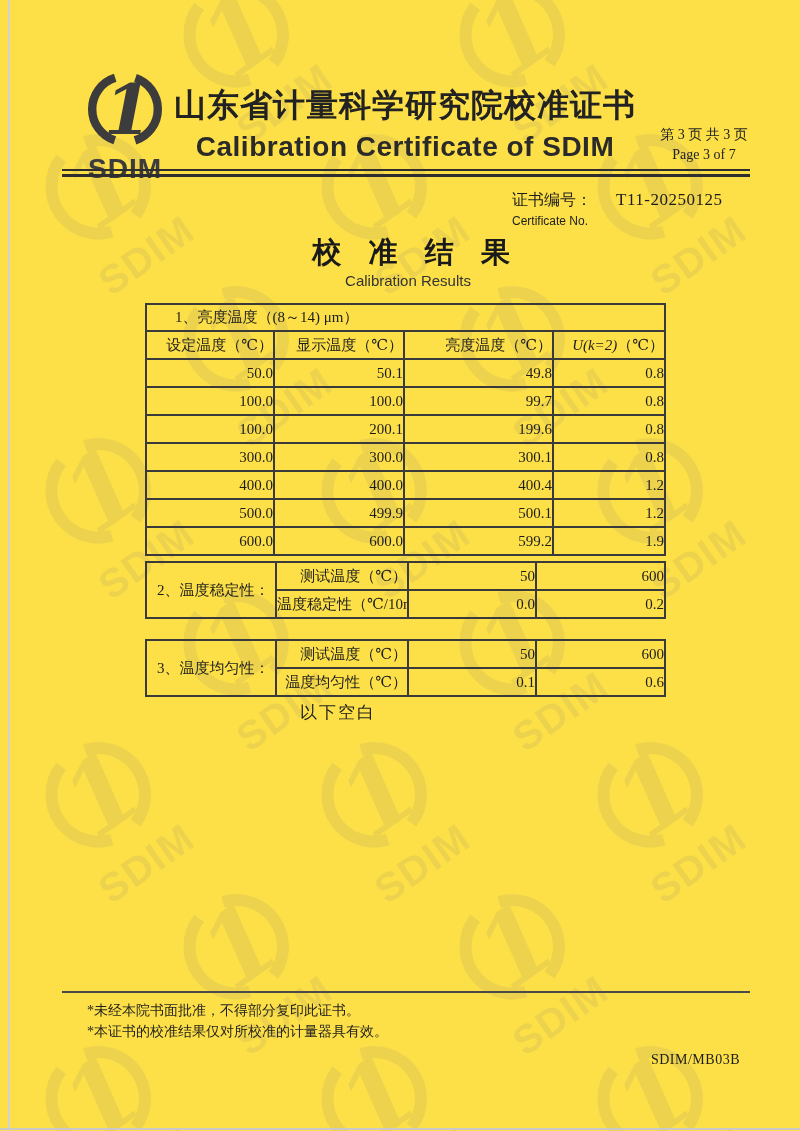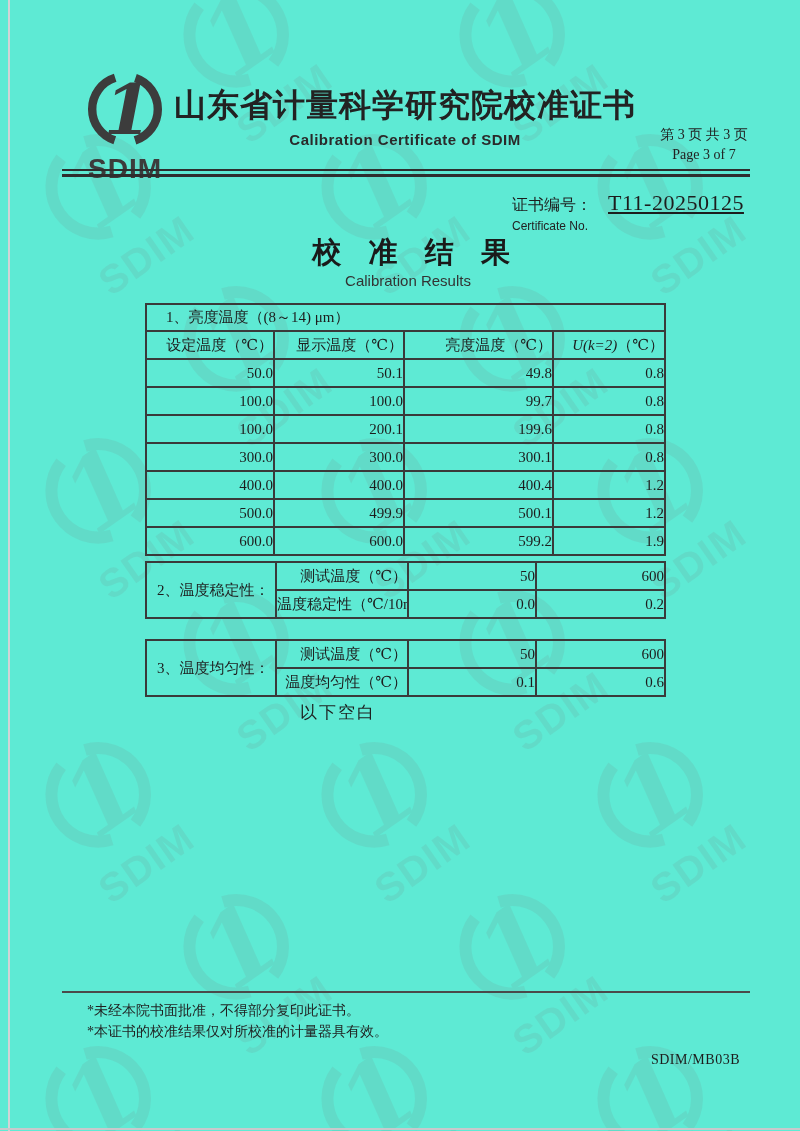--- a/index.html
+++ b/index.html
@@ -1,50 +1,50 @@
 <!DOCTYPE html>
 <html><head>
 <meta charset="utf-8">
 <style>
   html,body{margin:0;padding:0;background:#e8e8e8;}
-  .page{position:relative;width:800px;height:1131px;margin:0 auto;background:#5eead4;
+  .page{position:relative;width:800px;height:1131px;margin:0 auto;background:#fde047;
         overflow:hidden;font-family:"Liberation Serif","DejaVu Serif",serif;color:#1d1d1d;}
   .content{position:relative;z-index:1;}
   
   .edge-left{position:absolute;left:8px;top:0;bottom:0;width:2px;background:#d3d3d6;z-index:2;}
   .edge-bottom{position:absolute;left:0;right:0;bottom:1px;height:2px;background:#c9c9cc;z-index:2;}
   
   .wm-layer{position:absolute;inset:0;z-index:0;}
   .wm{position:absolute;color:#777;opacity:0.12;transform:rotate(-35deg);}
   
   .logo{position:absolute;left:78px;top:66px;color:#3c3c3c;}
   .title-zh{position:absolute;left:165px;top:84px;width:480px;text-align:center;
             font-size:32px;font-weight:bold;letter-spacing:1px;color:#222;white-space:nowrap;}
   .title-en{position:absolute;left:165px;top:131px;width:480px;text-align:center;
-            font-family:"Liberation Sans","DejaVu Sans",sans-serif;font-size:15px;font-weight:bold;
+            font-family:"Liberation Sans","DejaVu Sans",sans-serif;font-size:28px;font-weight:bold;
             letter-spacing:0.5px;color:#2a2a2a;white-space:nowrap;}
   .page-info{position:absolute;left:628px;top:125px;width:152px;text-align:center;
              font-size:14px;line-height:1.45;color:#222;}
   .header-rule{position:absolute;left:62px;right:50px;top:169px;height:3px;
                border-top:2px solid #2e2e2e;border-bottom:3px solid #2e2e2e;}
   
   .cert-no{position:absolute;left:512px;top:190px;font-size:16px;}
-  .cert-no .val{font-size:22px;letter-spacing:0.5px;margin-left:16px;text-decoration:underline;}
+  .cert-no .val{font-size:17px;letter-spacing:0.5px;margin-left:24px;}
   .cert-en{font-family:"Liberation Sans","DejaVu Sans",sans-serif;font-size:12px;margin-top:3px;color:#222;}
   
   .results-title{position:absolute;left:0;width:800px;top:233px;text-align:center;
                  font-size:29px;font-weight:bold;letter-spacing:10px;color:#1a1a1a;padding-left:16px;}
   .results-sub{position:absolute;left:8px;width:800px;top:272px;text-align:center;
                font-family:"Liberation Sans","DejaVu Sans",sans-serif;font-size:15px;color:#333;}
   
   table.tbl{position:absolute;left:145px;width:519px;border-collapse:collapse;table-layout:fixed;}
   table.tbl td{border:2px solid #3a3a3a;text-align:right;font-size:15px;padding:0;
                height:26px;white-space:nowrap;overflow:hidden;}
   #t1{top:303px;}
-  #t1 td.cap{text-align:left;padding-left:19px;height:25px;}
+  #t1 td.cap{text-align:left;padding-left:28px;height:25px;}
   #t2{top:561px;}
   #t3{top:639px;}
   td.lbl{text-align:left !important;padding-left:10px !important;}
   td.small{font-size:12.5px;}
   .ital{font-style:italic;}
   .blank-note{position:absolute;left:0;width:676px;top:701px;text-align:center;
               font-size:17px;letter-spacing:2px;}
   
   .foot-rule{position:absolute;left:62px;right:50px;top:991px;border-top:2px solid #4a4a4a;}
   .notes{position:absolute;left:87px;top:1000px;font-size:14px;line-height:1.5;color:#1f1f1f;}

